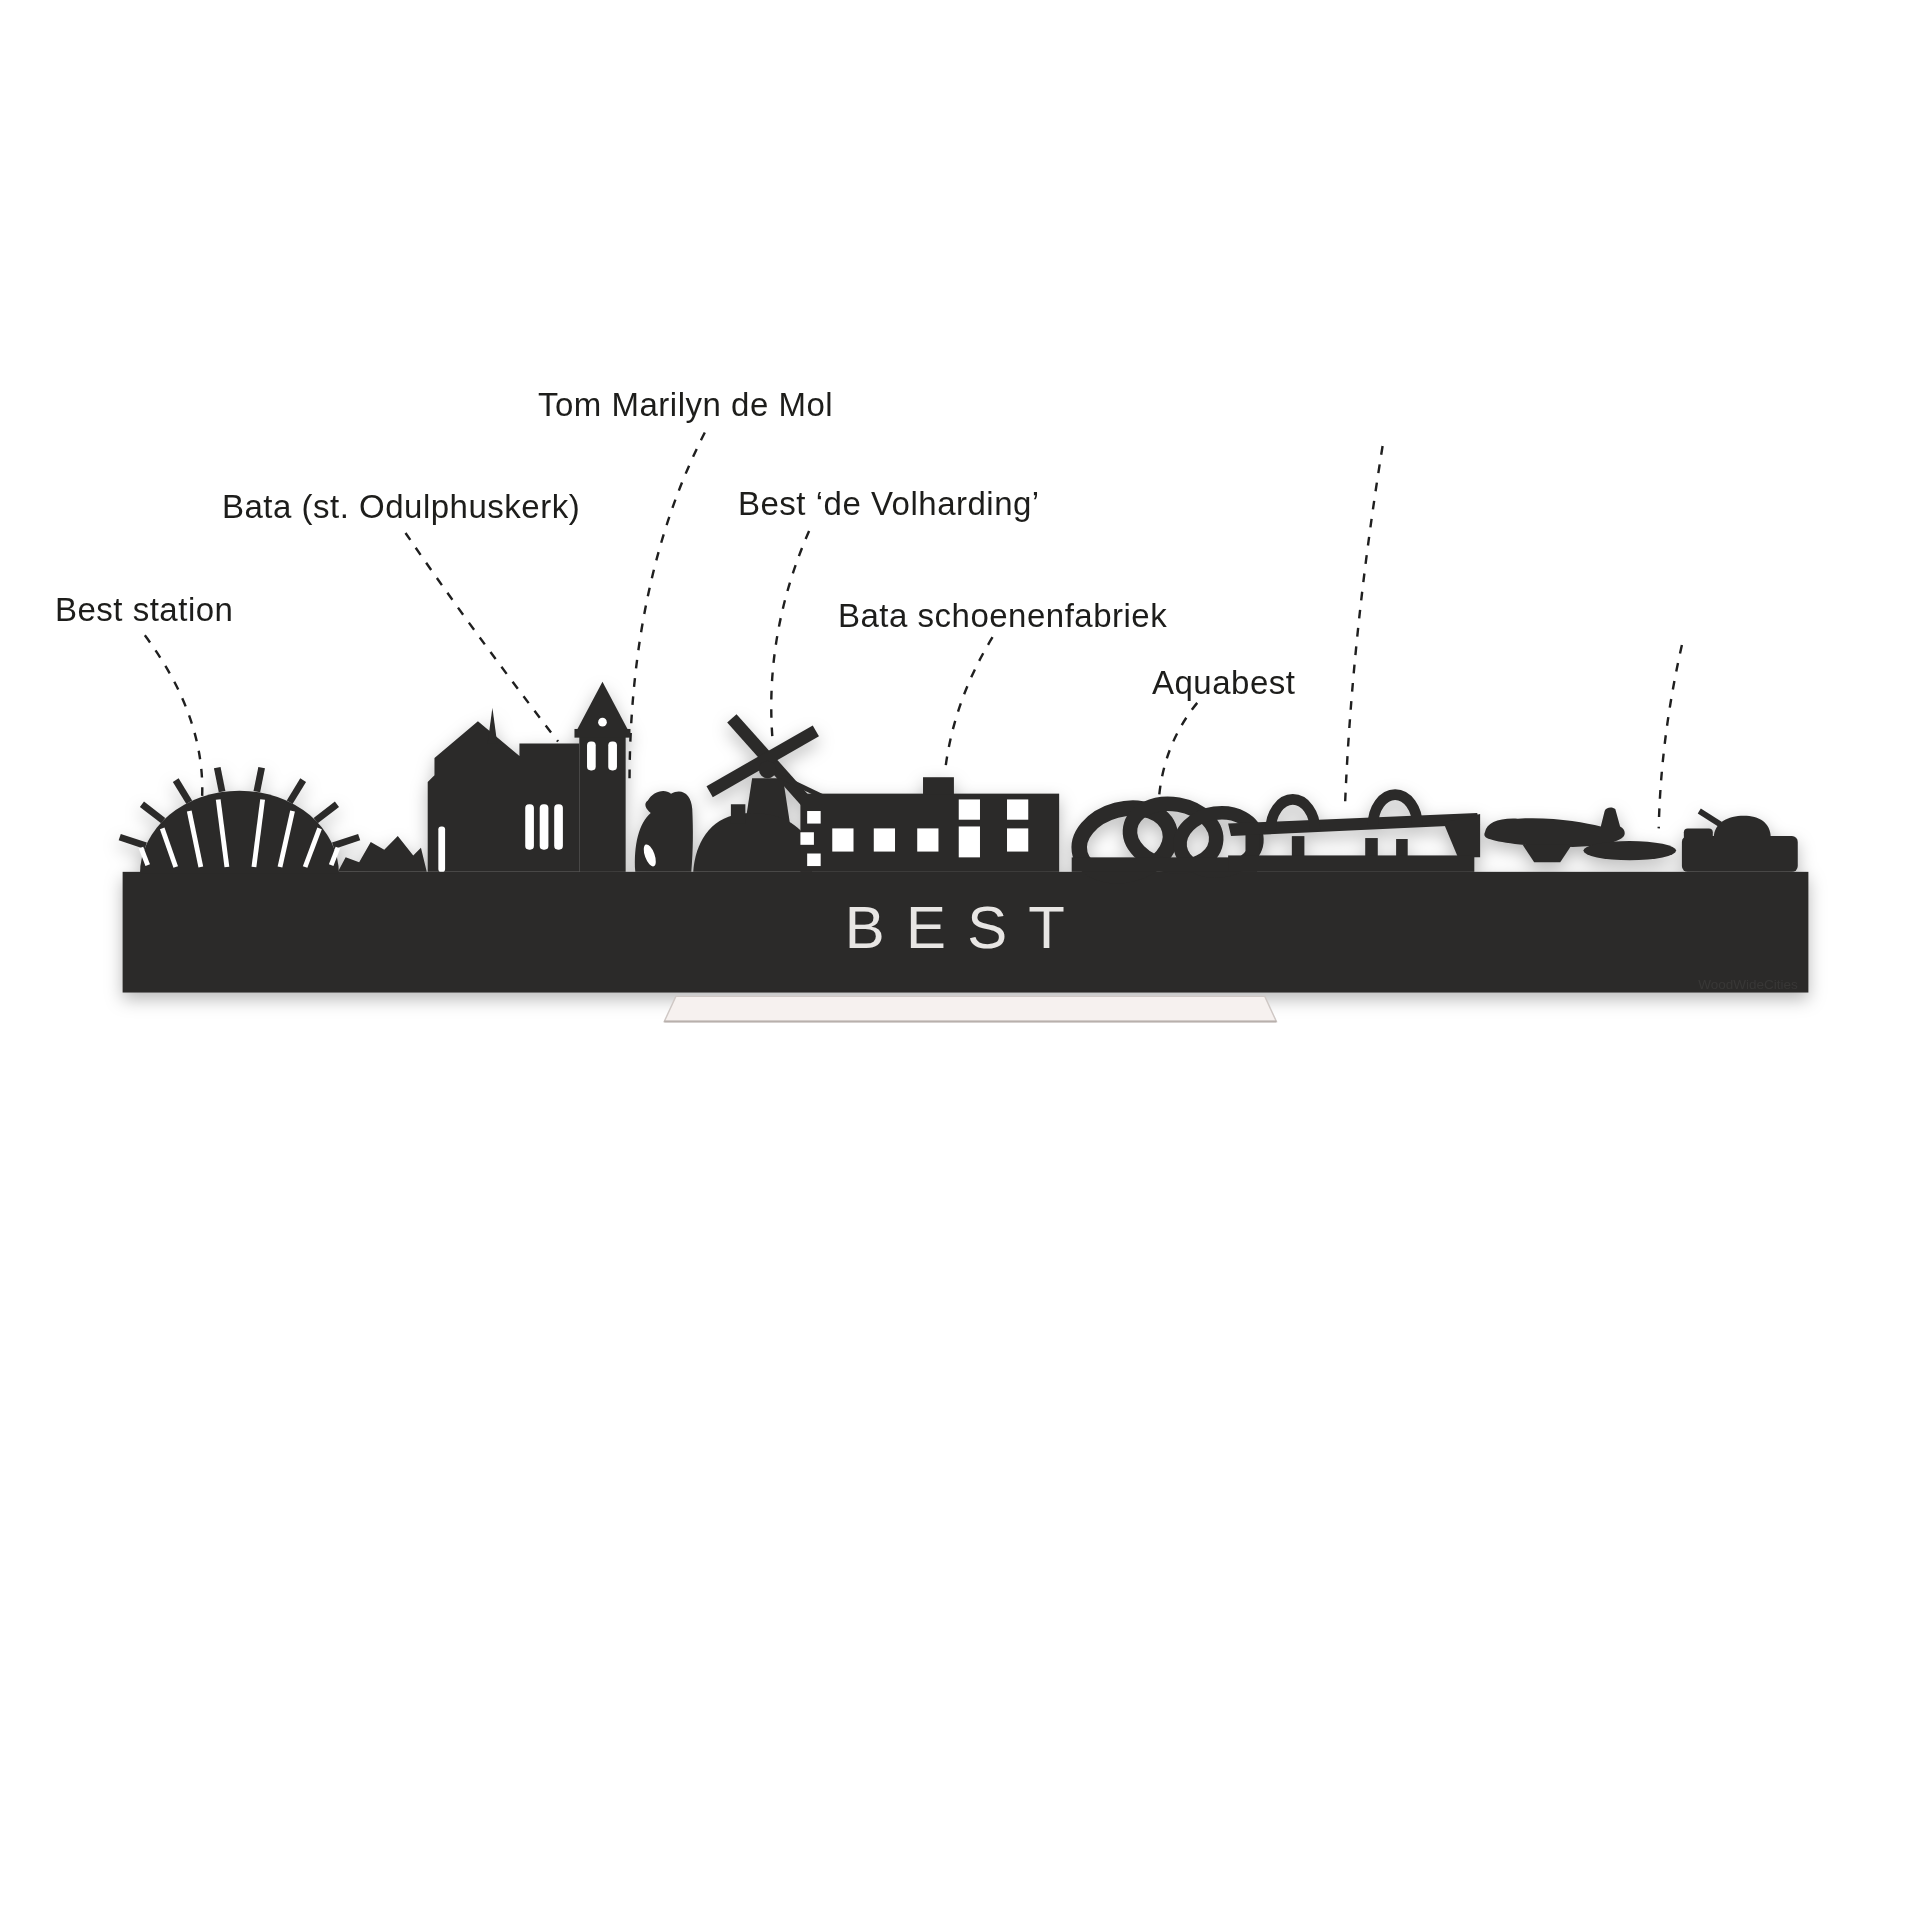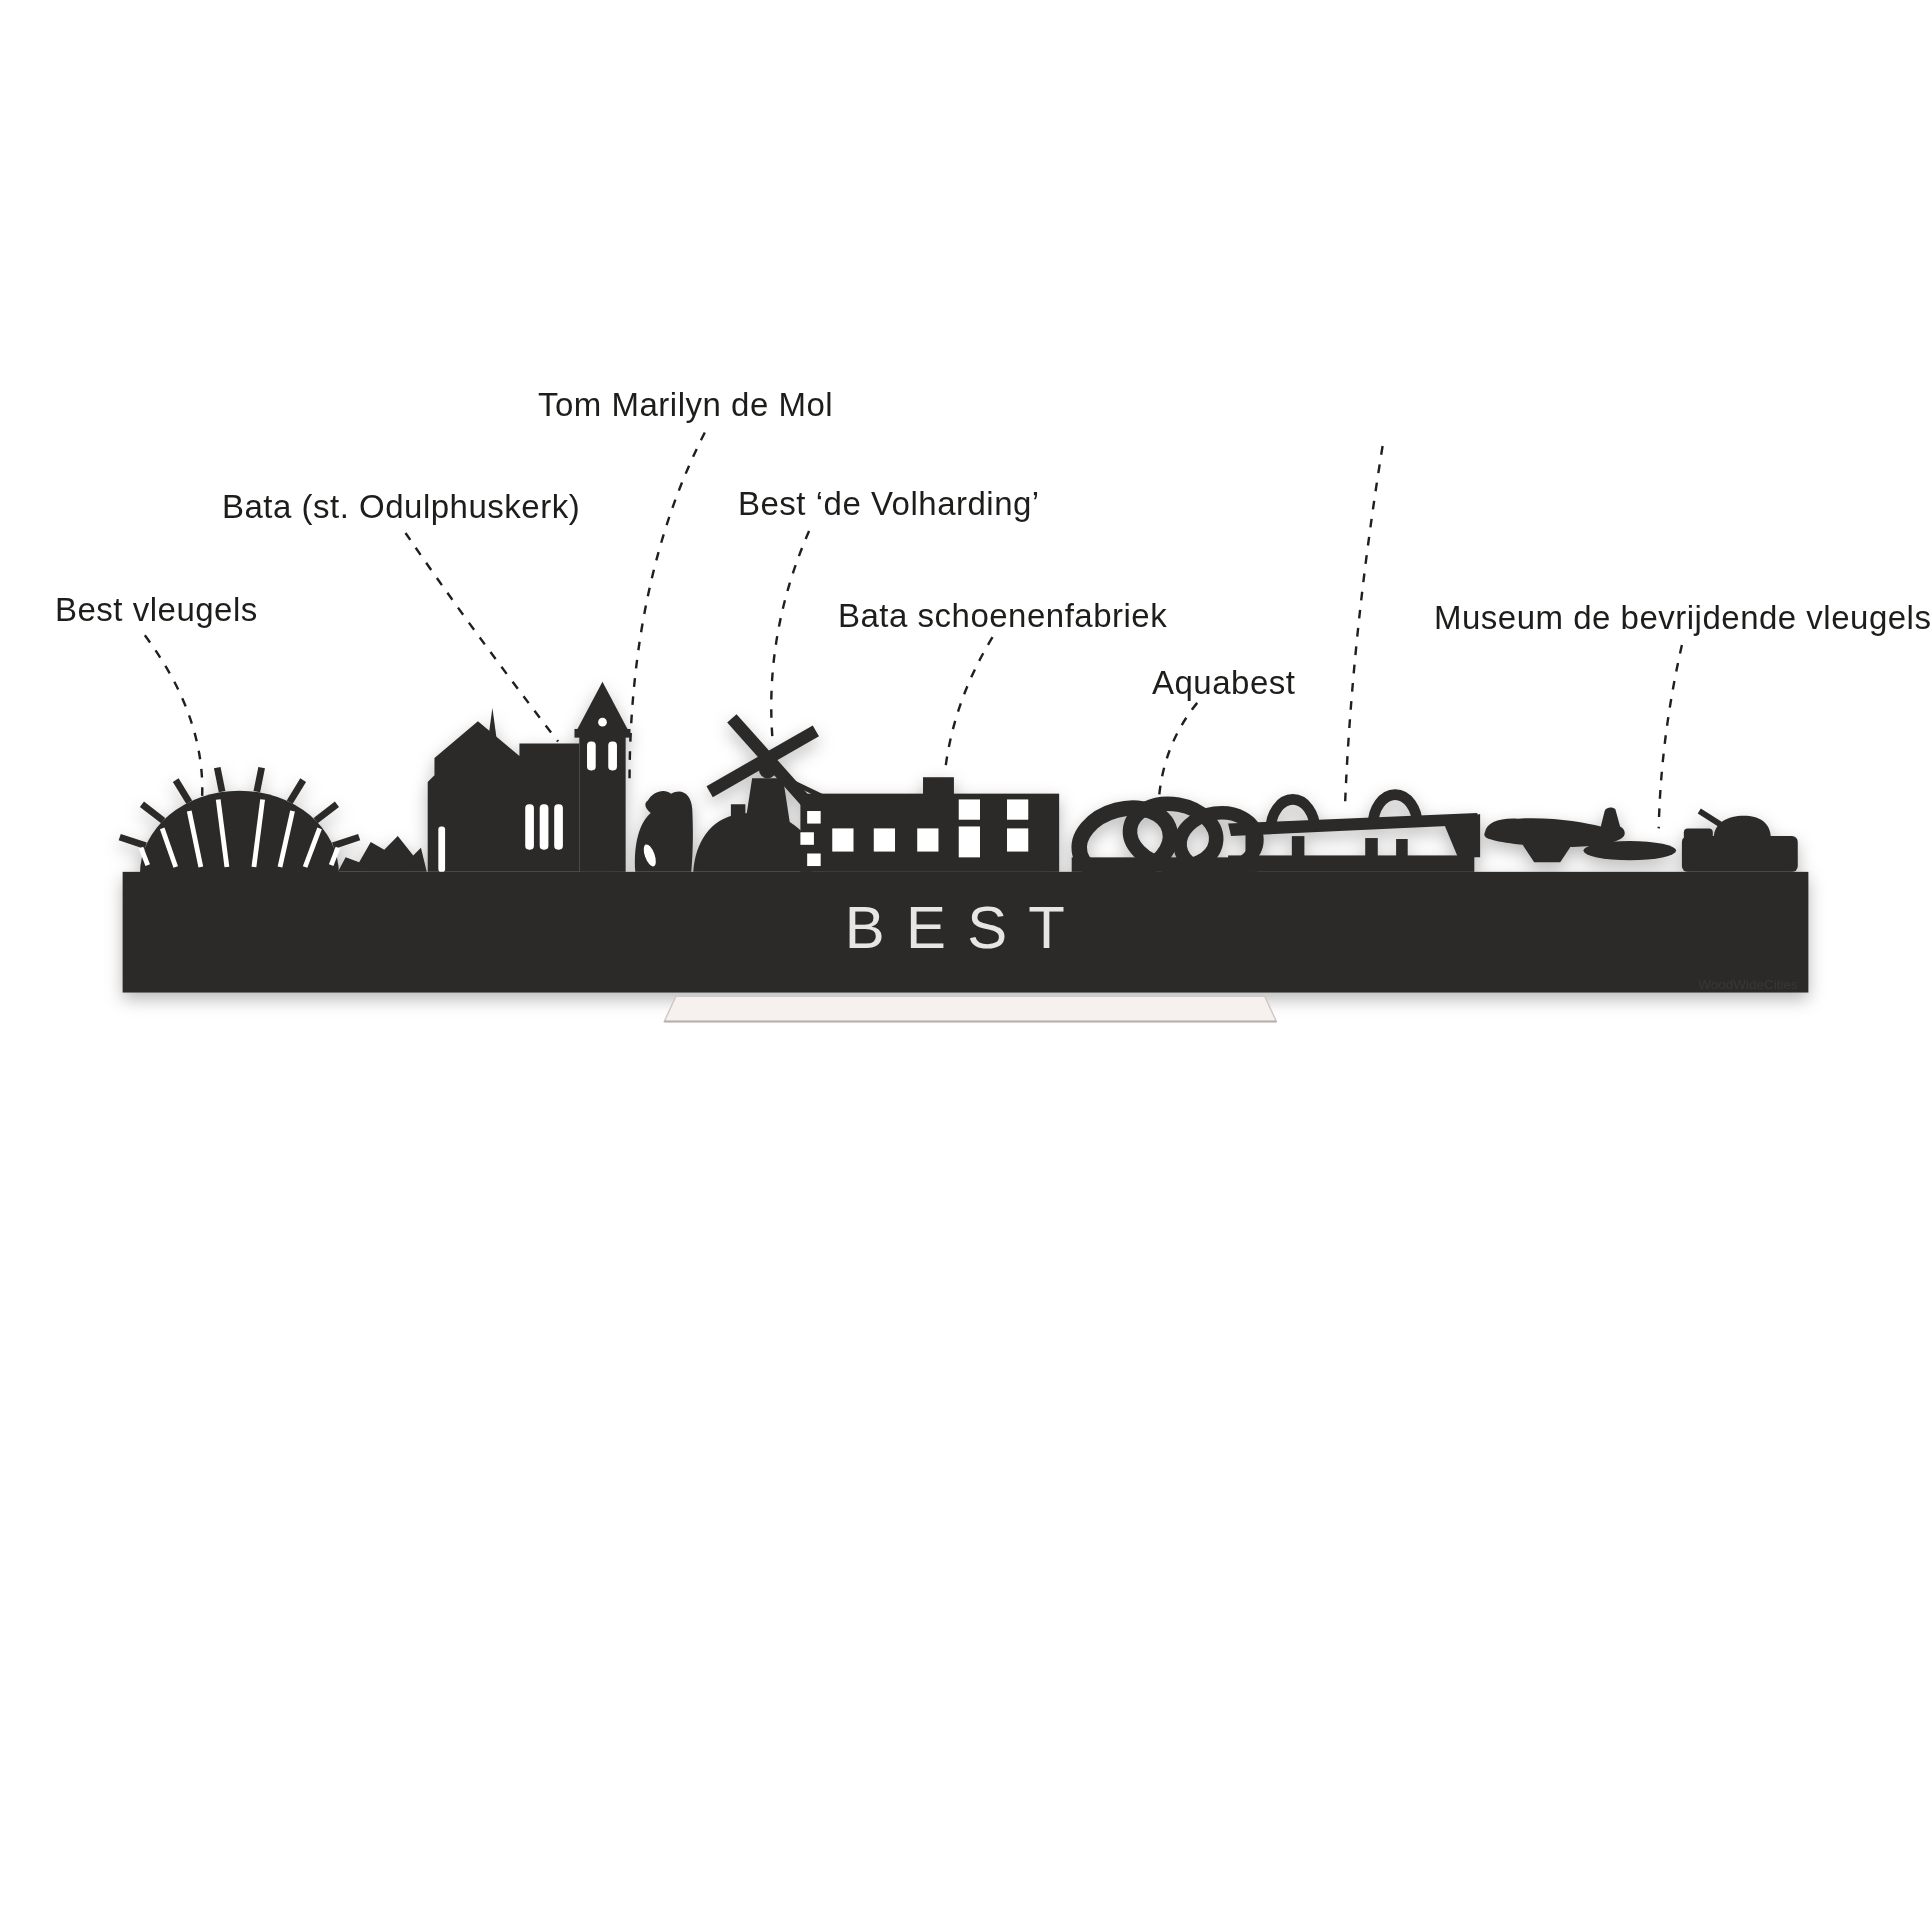--- a/index.html
+++ b/index.html
@@ -12,27 +12,26 @@
   .sil-shadow{filter:drop-shadow(0px 7px 9px rgba(0,0,0,0.28));}
   .best-text{font-family:"Liberation Sans", sans-serif;font-size:62px;letter-spacing:22px;
              fill:#e8e6e4;font-weight:400;}
   .wm-text{font-family:"Liberation Sans", sans-serif;font-size:14px;fill:#3b3a39;opacity:.85;}
 </style>
 </head>
 <body>
 
 <div class="canvas">
 
-  <div class="label" style="left:55px;top:591px">Best vleugels</div>
+  <div class="label" style="left:55px;top:591px">Best station</div>
   <div class="label" style="left:222px;top:488px">Bata (st. Odulphuskerk)</div>
   <div class="label" style="left:538px;top:386px">Tom Marilyn de Mol</div>
   <div class="label" style="left:738px;top:485px">Best ‘de Volharding’</div>
   <div class="label" style="left:838px;top:597px">Bata schoenenfabriek</div>
   <div class="label" style="left:1152px;top:664px">Aquabest</div>
-  <div class="label" style="left:1434px;top:599px">Museum de bevrijdende vleugels</div>
 
   <svg class="art" width="1931" height="1931" viewBox="0 0 2000 2000">
 
     <g>
       <path class="leader" d="M150,658 Q215,745 209,832"></path>
       <path class="leader" d="M420,552 Q487,650 578,768"></path>
       <path class="leader" d="M730,448 Q652,600 652,812"></path>
       <path class="leader" d="M838,550 Q792,655 800,764"></path>
       <path class="leader" d="M1028,660 Q988,725 979,797"></path>
       <path class="leader" d="M1240,728 Q1204,772 1200,831"></path>

